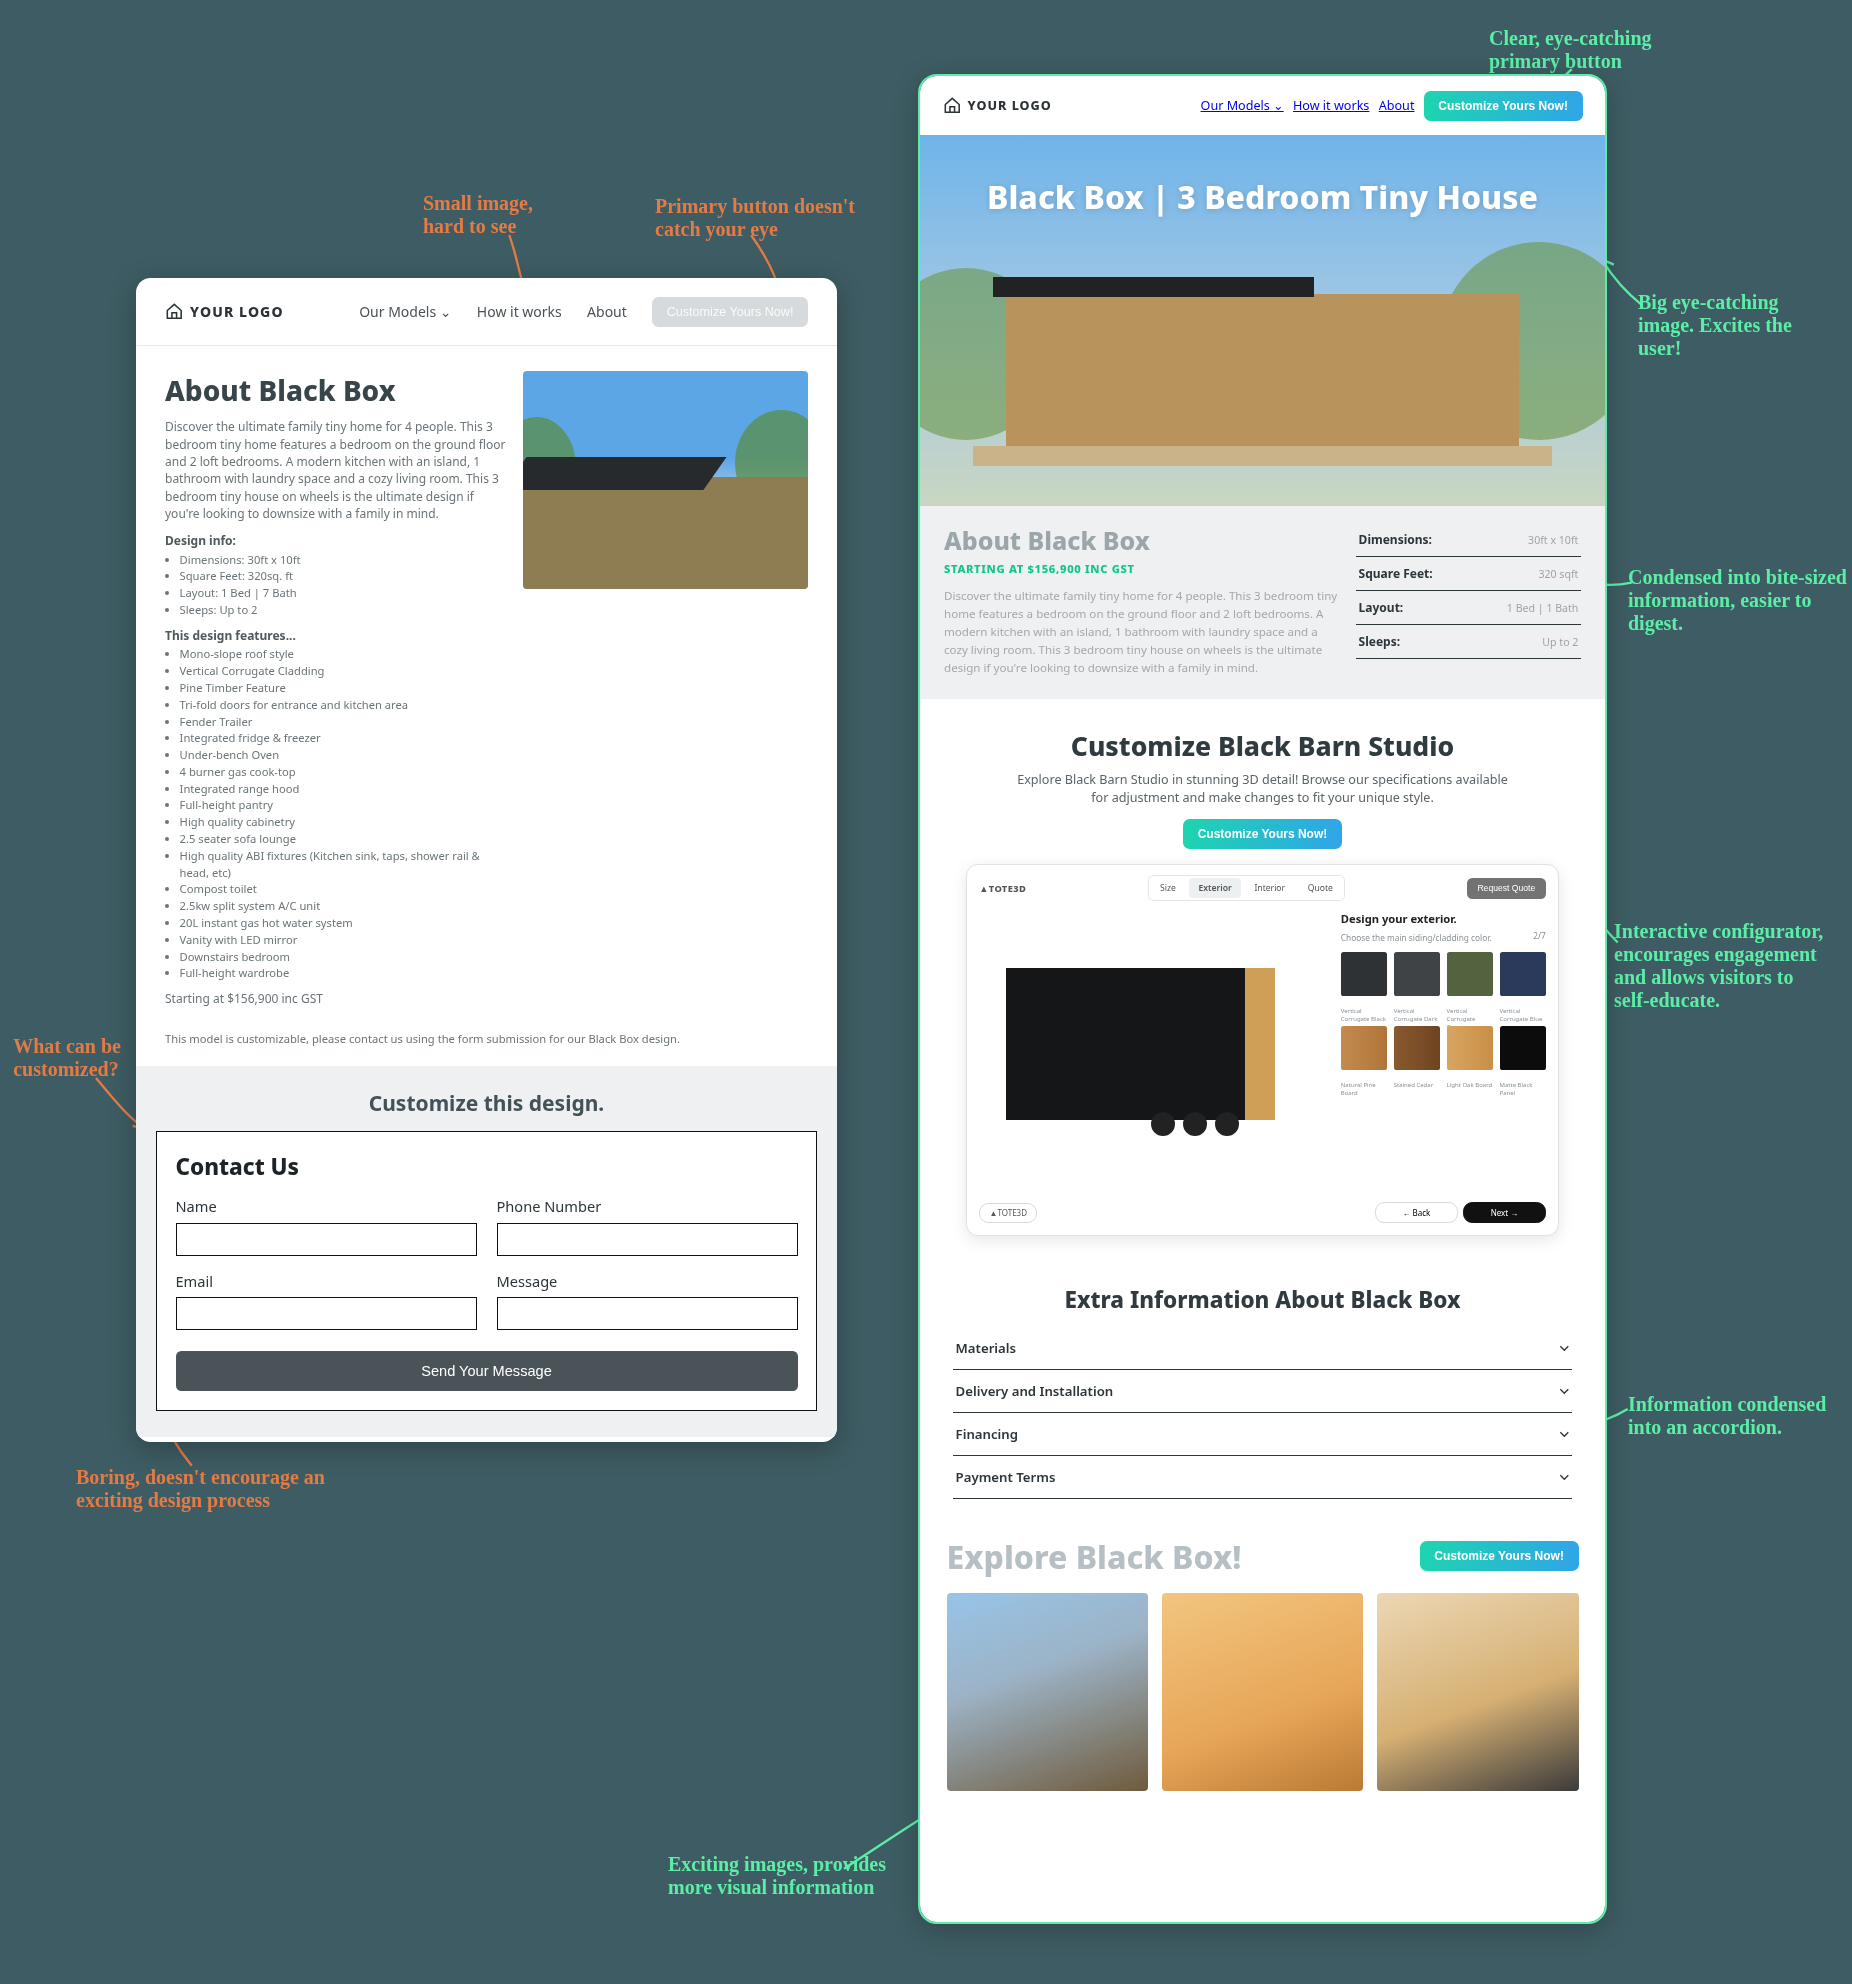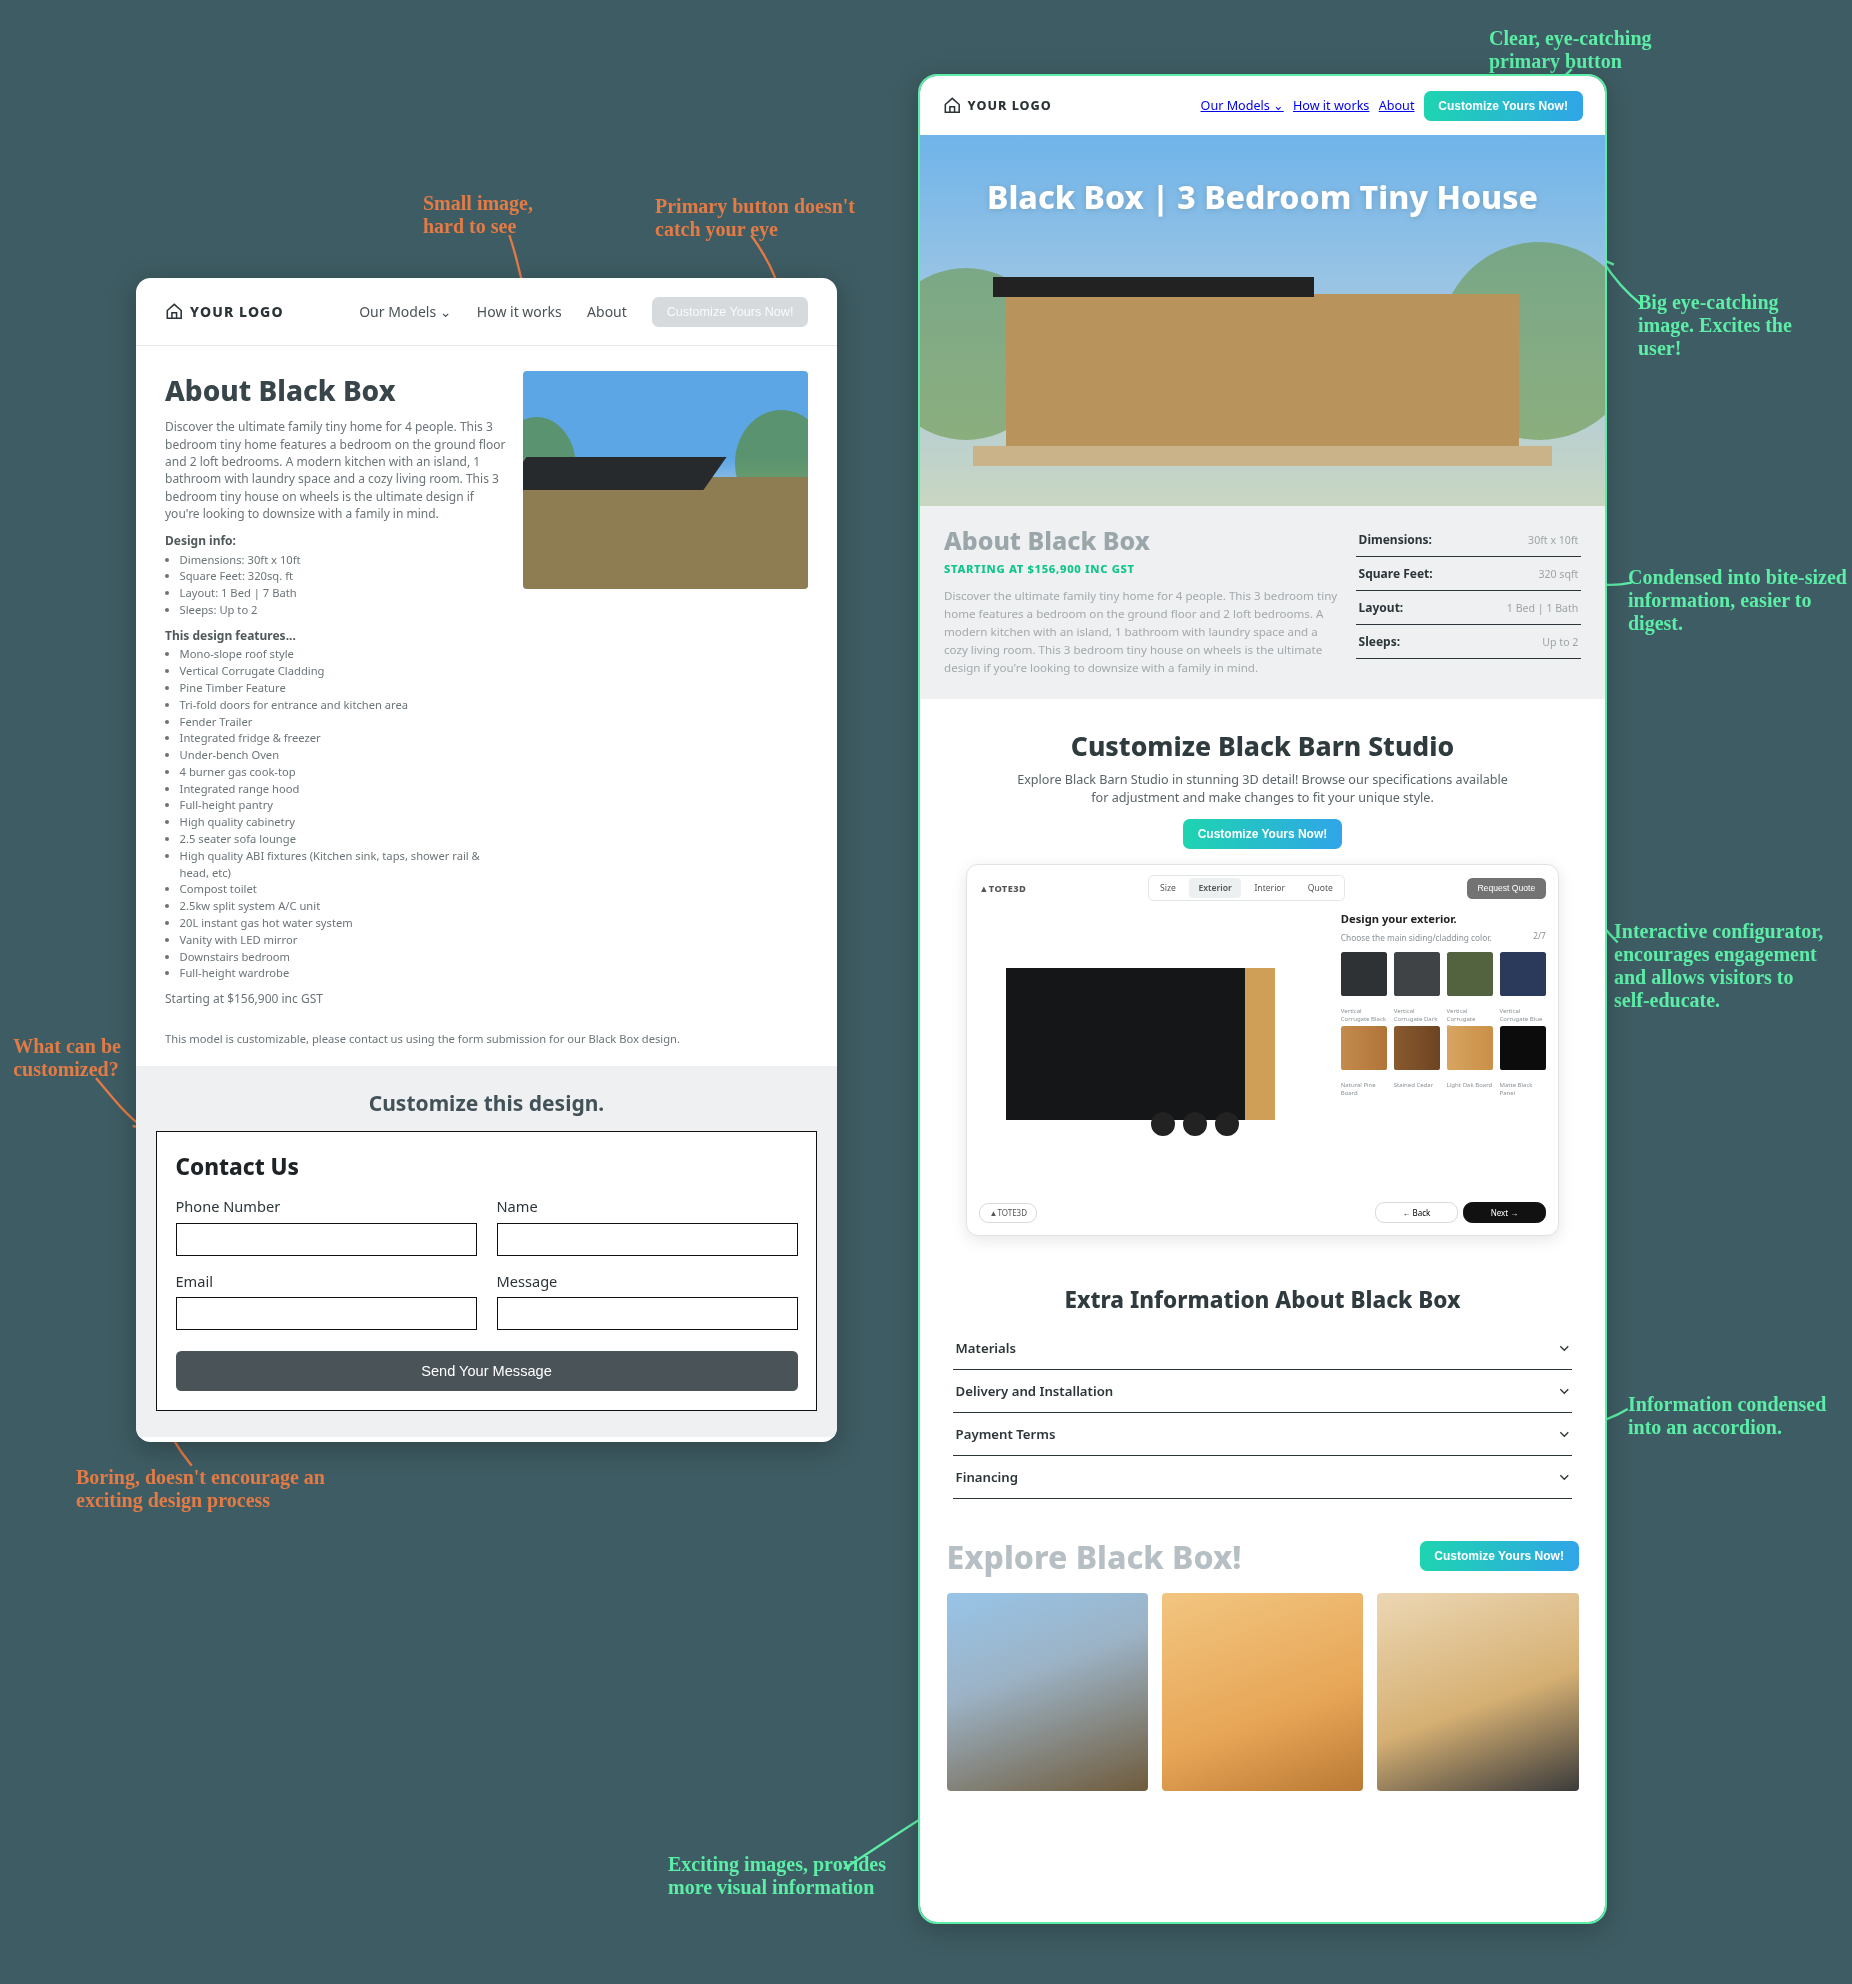--- a/index.html
+++ b/index.html
@@ -273,22 +273,22 @@
       <div class="lhouse"></div>
     </div>
   </div>
   <div class="lnote">This model is customizable, please contact us using the form submission for our Black Box design.</div>
 
   <div class="graybox">
     <h2>Customize this design.</h2>
     <div class="cform">
       <h3>Contact Us</h3>
       <div class="frow">
+        <div class="fcol"><label>Name</label><input style=""></div>
         <div class="fcol"><label>Phone Number</label><input style=""></div>
-        <div class="fcol"><label>Name</label><input style=""></div>
       </div>
       <div class="frow">
         <div class="fcol"><label>Email</label><input style=""></div>
         <div class="fcol"><label>Message</label><input style=""></div>
       </div>
       <button class="send">Send Your Message</button>
     </div>
   </div>
 </div>
 
@@ -430,34 +430,34 @@
         <div class="ac">
           <div class="ac-row">
             <span>Delivery and Installation</span>
             <svg class="chev" viewBox="0 0 16 16">
               <path d="M2 5 L8 11 L14 5" fill="none" stroke="#2c3539" stroke-width="2"></path>
             </svg>
           </div>
         </div>
         <div class="ac">
           <div class="ac-row">
+            <span>Financing</span>
+            <svg class="chev" viewBox="0 0 16 16">
+              <path d="M2 5 L8 11 L14 5" fill="none" stroke="#2c3539" stroke-width="2"></path>
+            </svg>
+          </div>
+        </div>
+        <div class="ac">
+          <div class="ac-row">
             <span>Payment Terms</span>
             <svg class="chev" viewBox="0 0 16 16">
               <path d="M2 5 L8 11 L14 5" fill="none" stroke="#2c3539" stroke-width="2"></path>
             </svg>
           </div>
         </div>
-        <div class="ac">
-          <div class="ac-row">
-            <span>Financing</span>
-            <svg class="chev" viewBox="0 0 16 16">
-              <path d="M2 5 L8 11 L14 5" fill="none" stroke="#2c3539" stroke-width="2"></path>
-            </svg>
-          </div>
-        </div>
       </div>
   </div>
 
   <div class="explore">
     <div class="ex-head">
       <h2>Explore Black Box!</h2>
       <button class="grad-btn">Customize Yours Now!</button>
     </div>
     <div class="gal">
       <div class="g" style="background:linear-gradient(160deg,#97c4e8 0%,#9cb3c6 40%,#6f5b3c 100%)"></div>

